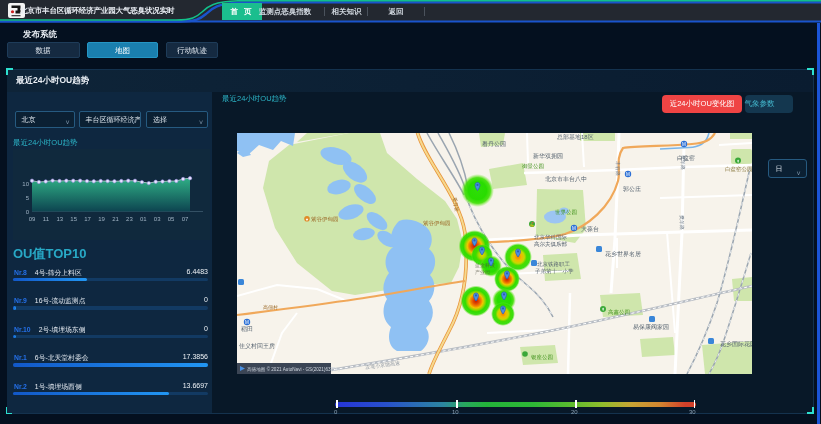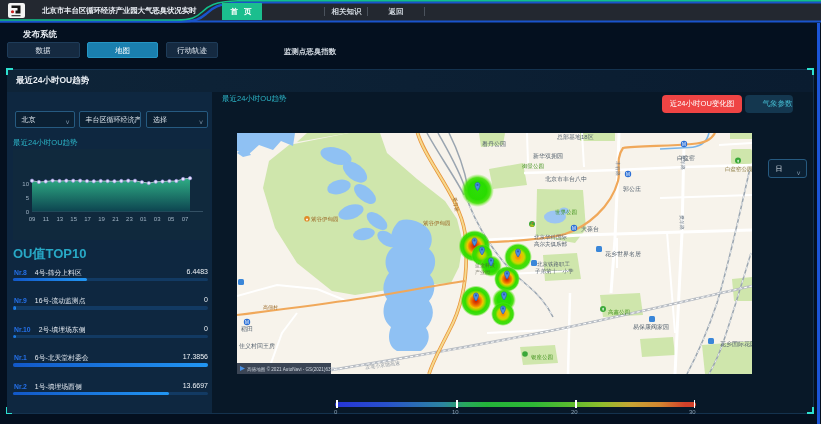--- a/index.html
+++ b/index.html
@@ -1,24 +1,24 @@
 <!DOCTYPE html>
 <html><head>
 <meta charset="utf-8">
 <style>
 html,body{margin:0;padding:0;}
 body{width:821px;height:424px;background:#04101f;font-family:"Liberation Sans",sans-serif;position:relative;overflow:hidden;}
 .abs{position:absolute;}
 
 #topbar{left:0;top:0;width:821px;height:23px;}
-#title{left:42px;top:4px;font-size:7.5px;font-weight:bold;color:#e8ecf2;line-height:13px;letter-spacing:-0.15px;text-align:right;}
+#title{left:20px;top:4px;font-size:7.5px;font-weight:bold;color:#e8ecf2;line-height:13px;letter-spacing:-0.15px;text-align:right;}
 #logo{left:8px;top:2.5px;width:16.5px;height:15px;background:#f4f4f4;border-radius:2px;}
 .nav{top:3.2px;height:17.3px;line-height:17.3px;text-align:center;font-size:7.5px;font-weight:bold;color:#cfd6de;}
 #nav1{left:222px;width:40px;background:#1bbe8e;color:#fff;letter-spacing:2px;}
-#nav2{left:279px;width:62px;margin-top:40px;}
+#nav2{left:254px;width:62px;}
 #nav3{left:325px;width:43px;}
 #nav4{left:368px;width:56px;}
 .navsep{top:7px;width:1px;height:9px;background:#4a525c;}
 
 #fabu{left:23px;top:29px;font-size:8.5px;font-weight:bold;color:#e6ebf1;font-family:Liberation Serif, serif;}
 .tab{top:42px;height:15.5px;line-height:15.5px;text-align:center;font-size:7.5px;color:#dfe6ee;background:#152a41;border:1px solid #1e3c59;border-radius:2px;box-sizing:border-box;}
 #tabA{left:6.5px;width:73px;}
 #tabB{left:87px;width:71px;background:#1a7fae;border-color:#2596c4;color:#fff;}
 #tabC{left:166px;width:52px;}
 
@@ -36,21 +36,21 @@
 #chartlab{left:13px;top:138px;font-size:7.5px;color:#2cb6c8;}
 #chartbox{left:13px;top:149px;width:197px;height:91px;background:#10293d;}
 #toplab{left:13px;top:245px;font-size:13px;font-weight:bold;color:#28a9c6;}
 .rowlab{font-size:6.8px;color:#e5ebf2;}
 .rowlab b{color:#2470e8;font-weight:bold;margin-right:8px;font-size:6.8px;}
 .rowval{font-size:7px;color:#eef2f6;}
 .rowtrack{left:13px;width:195px;height:3.5px;border-radius:2px;background:#123a63;}.rowbar{height:3.5px;border-radius:2px;background:linear-gradient(90deg,#1258c8,#2196f3);}
 
 #rhead{left:222px;top:94px;font-size:7.5px;color:#2cb6c8;}
 #btn1{left:662px;top:94.5px;width:80px;height:18px;background:#ef4444;border-radius:4px;color:#fff;font-size:7.5px;text-align:center;line-height:18px;}
-#btn2{left:744.5px;top:94.5px;width:48px;height:18px;background:#14374f;border-radius:4px;color:#43b7cc;font-size:7.5px;text-align:right;line-height:18px;}
+#btn2{left:744.5px;top:94.5px;width:48px;height:18px;background:#14374f;border-radius:4px;color:#43b7cc;font-size:7.5px;text-align:left;line-height:18px;}
 #mapbox{left:237px;top:132.5px;width:515px;height:241px;background:#f6f2ea;overflow:hidden;}
 #seldate{left:767.5px;top:158.5px;width:39px;height:19px;background:#0b2033;border:1px solid #265a80;border-radius:3px;box-sizing:border-box;color:#dfe7ef;font-size:7px;line-height:17px;padding-left:7px;}
 #legend{left:334.5px;top:401.5px;width:361px;height:5px;border-radius:2.5px;background:linear-gradient(90deg,#2634d8 0%,#2850cc 14%,#2c86a0 30%,#28a95e 36%,#23b43a 42%,#2eb836 55%,#55bb30 64%,#90be2c 74%,#c8a434 82%,#d38630 90%,#d2402a 97%,#d2402a 100%);}
 .ltick{top:400px;width:1.5px;height:8px;background:#fff;}
 .llab{top:409px;font-size:6px;color:#8ba0b4;}
 #rightline{left:817px;top:23px;width:2.5px;height:401px;background:#1b55d8;}
 </style>
 </head>
 <body>
 

